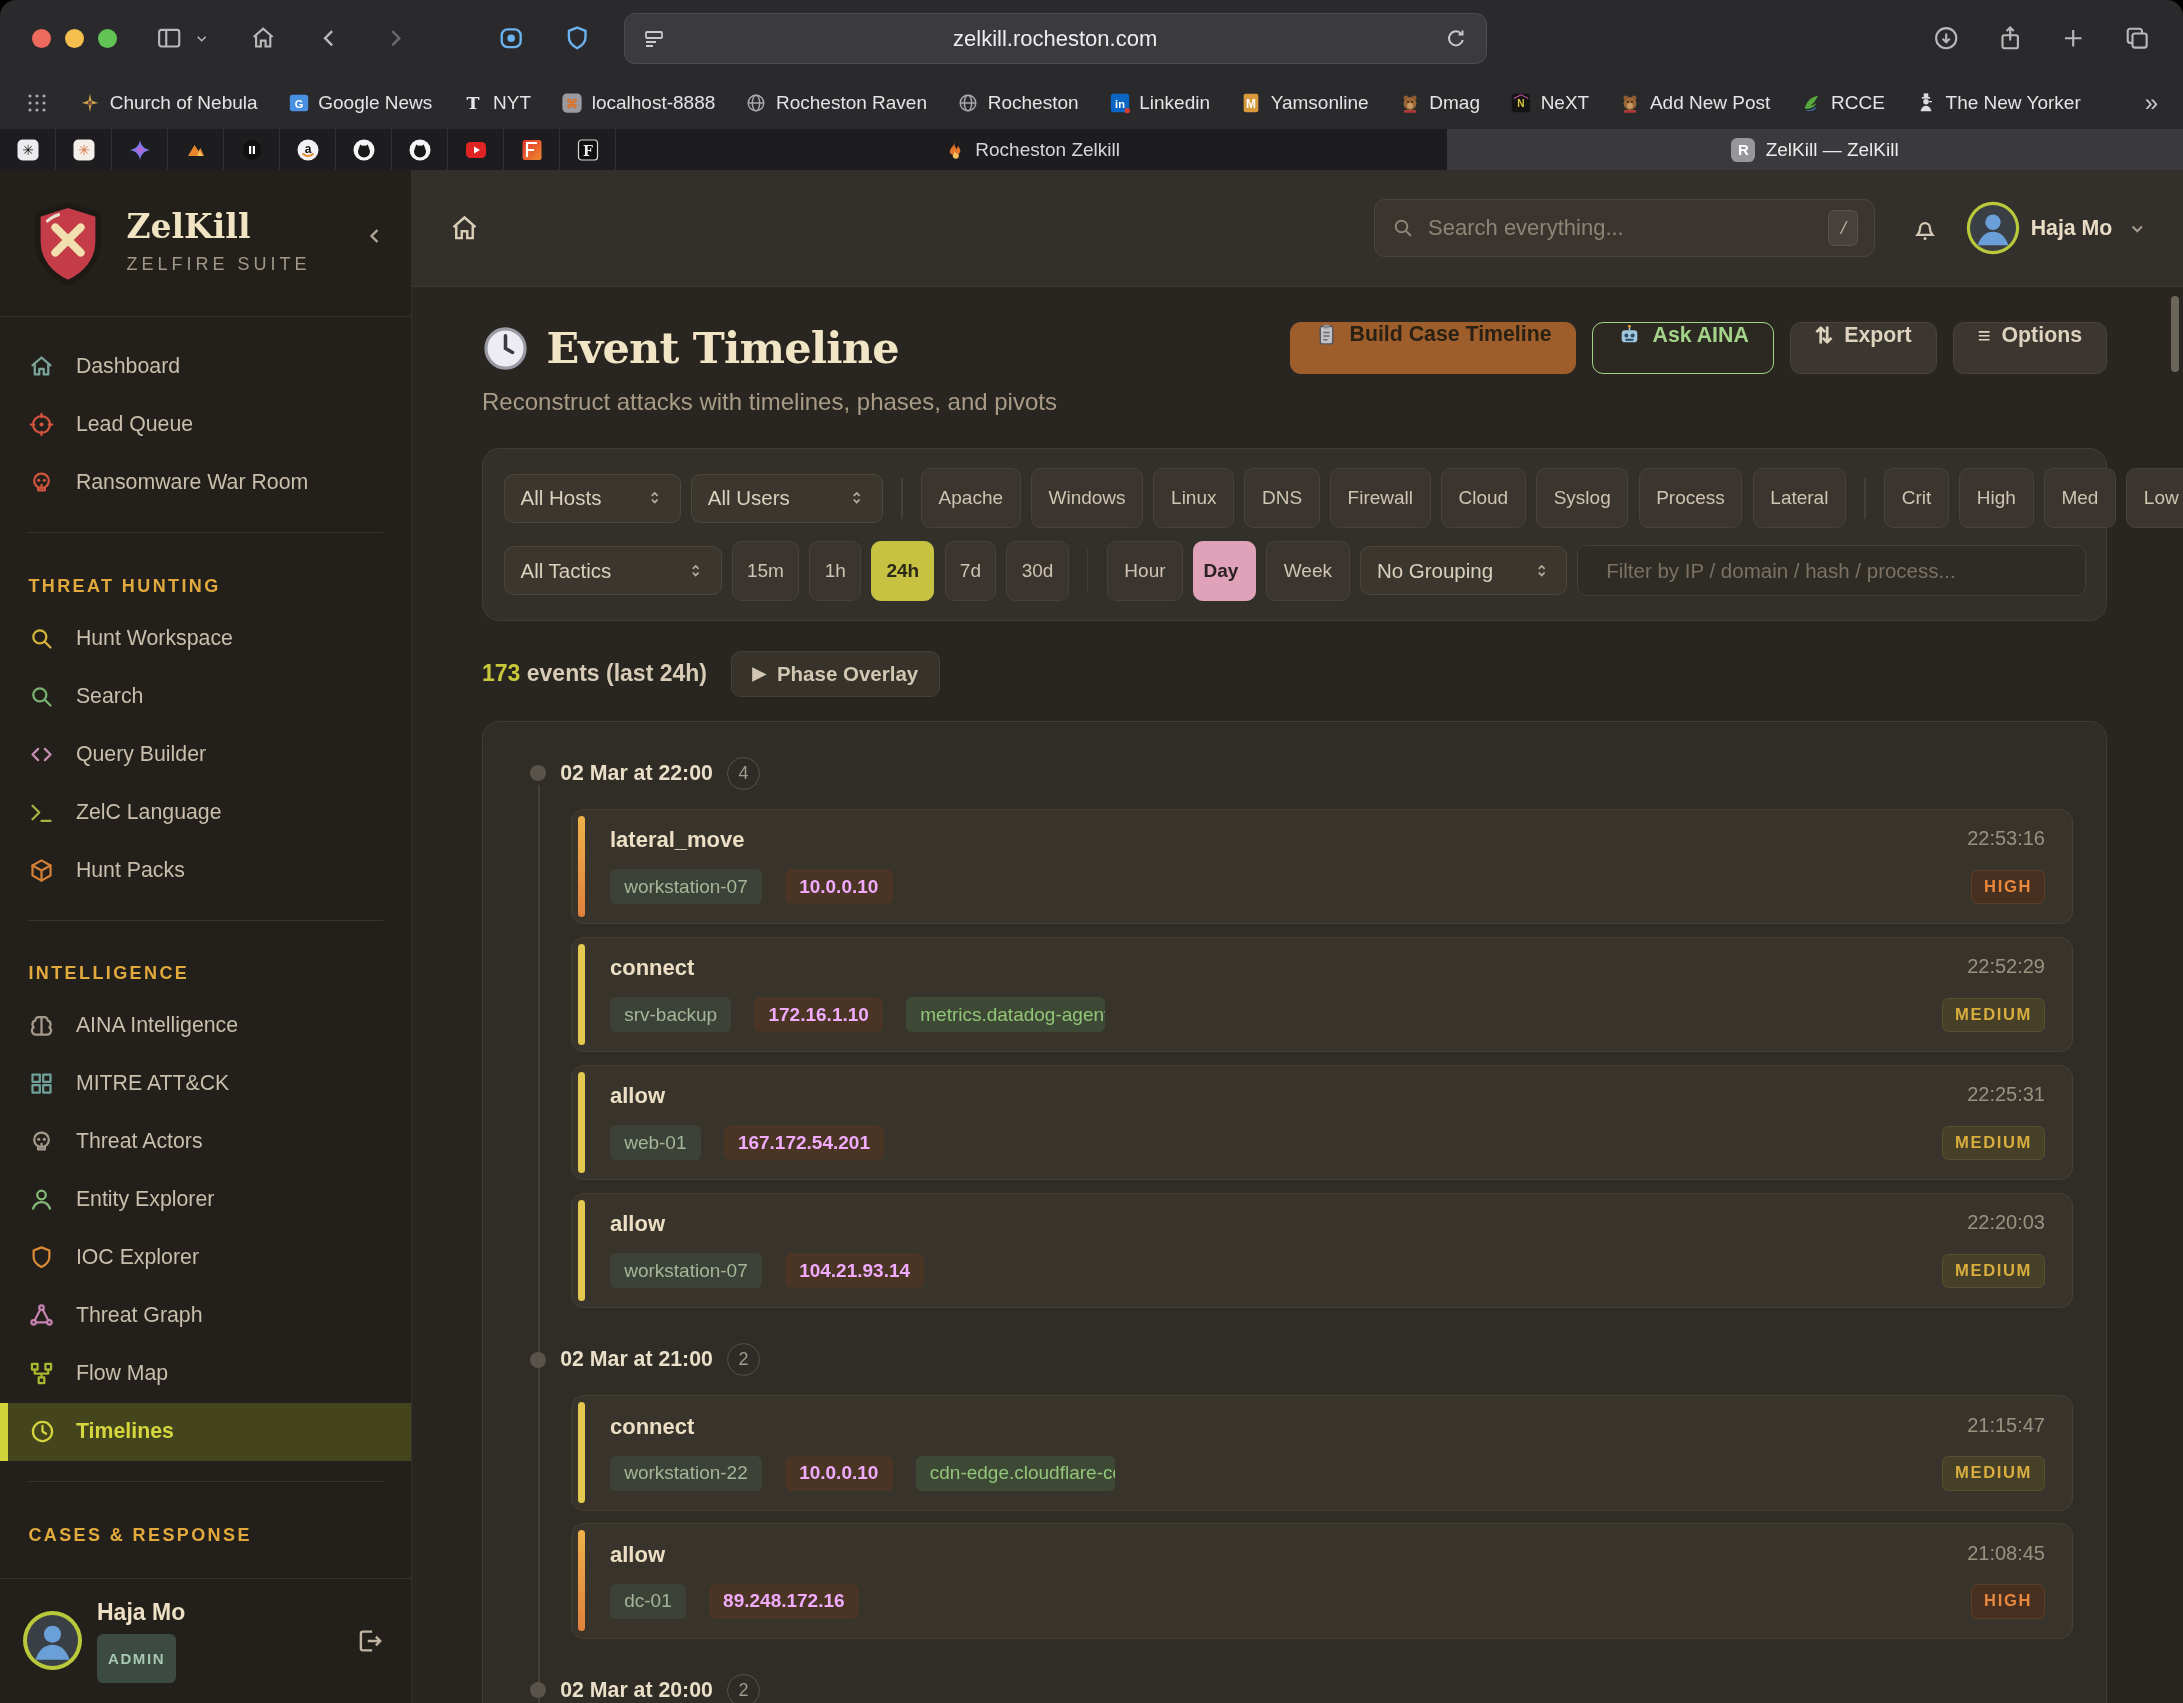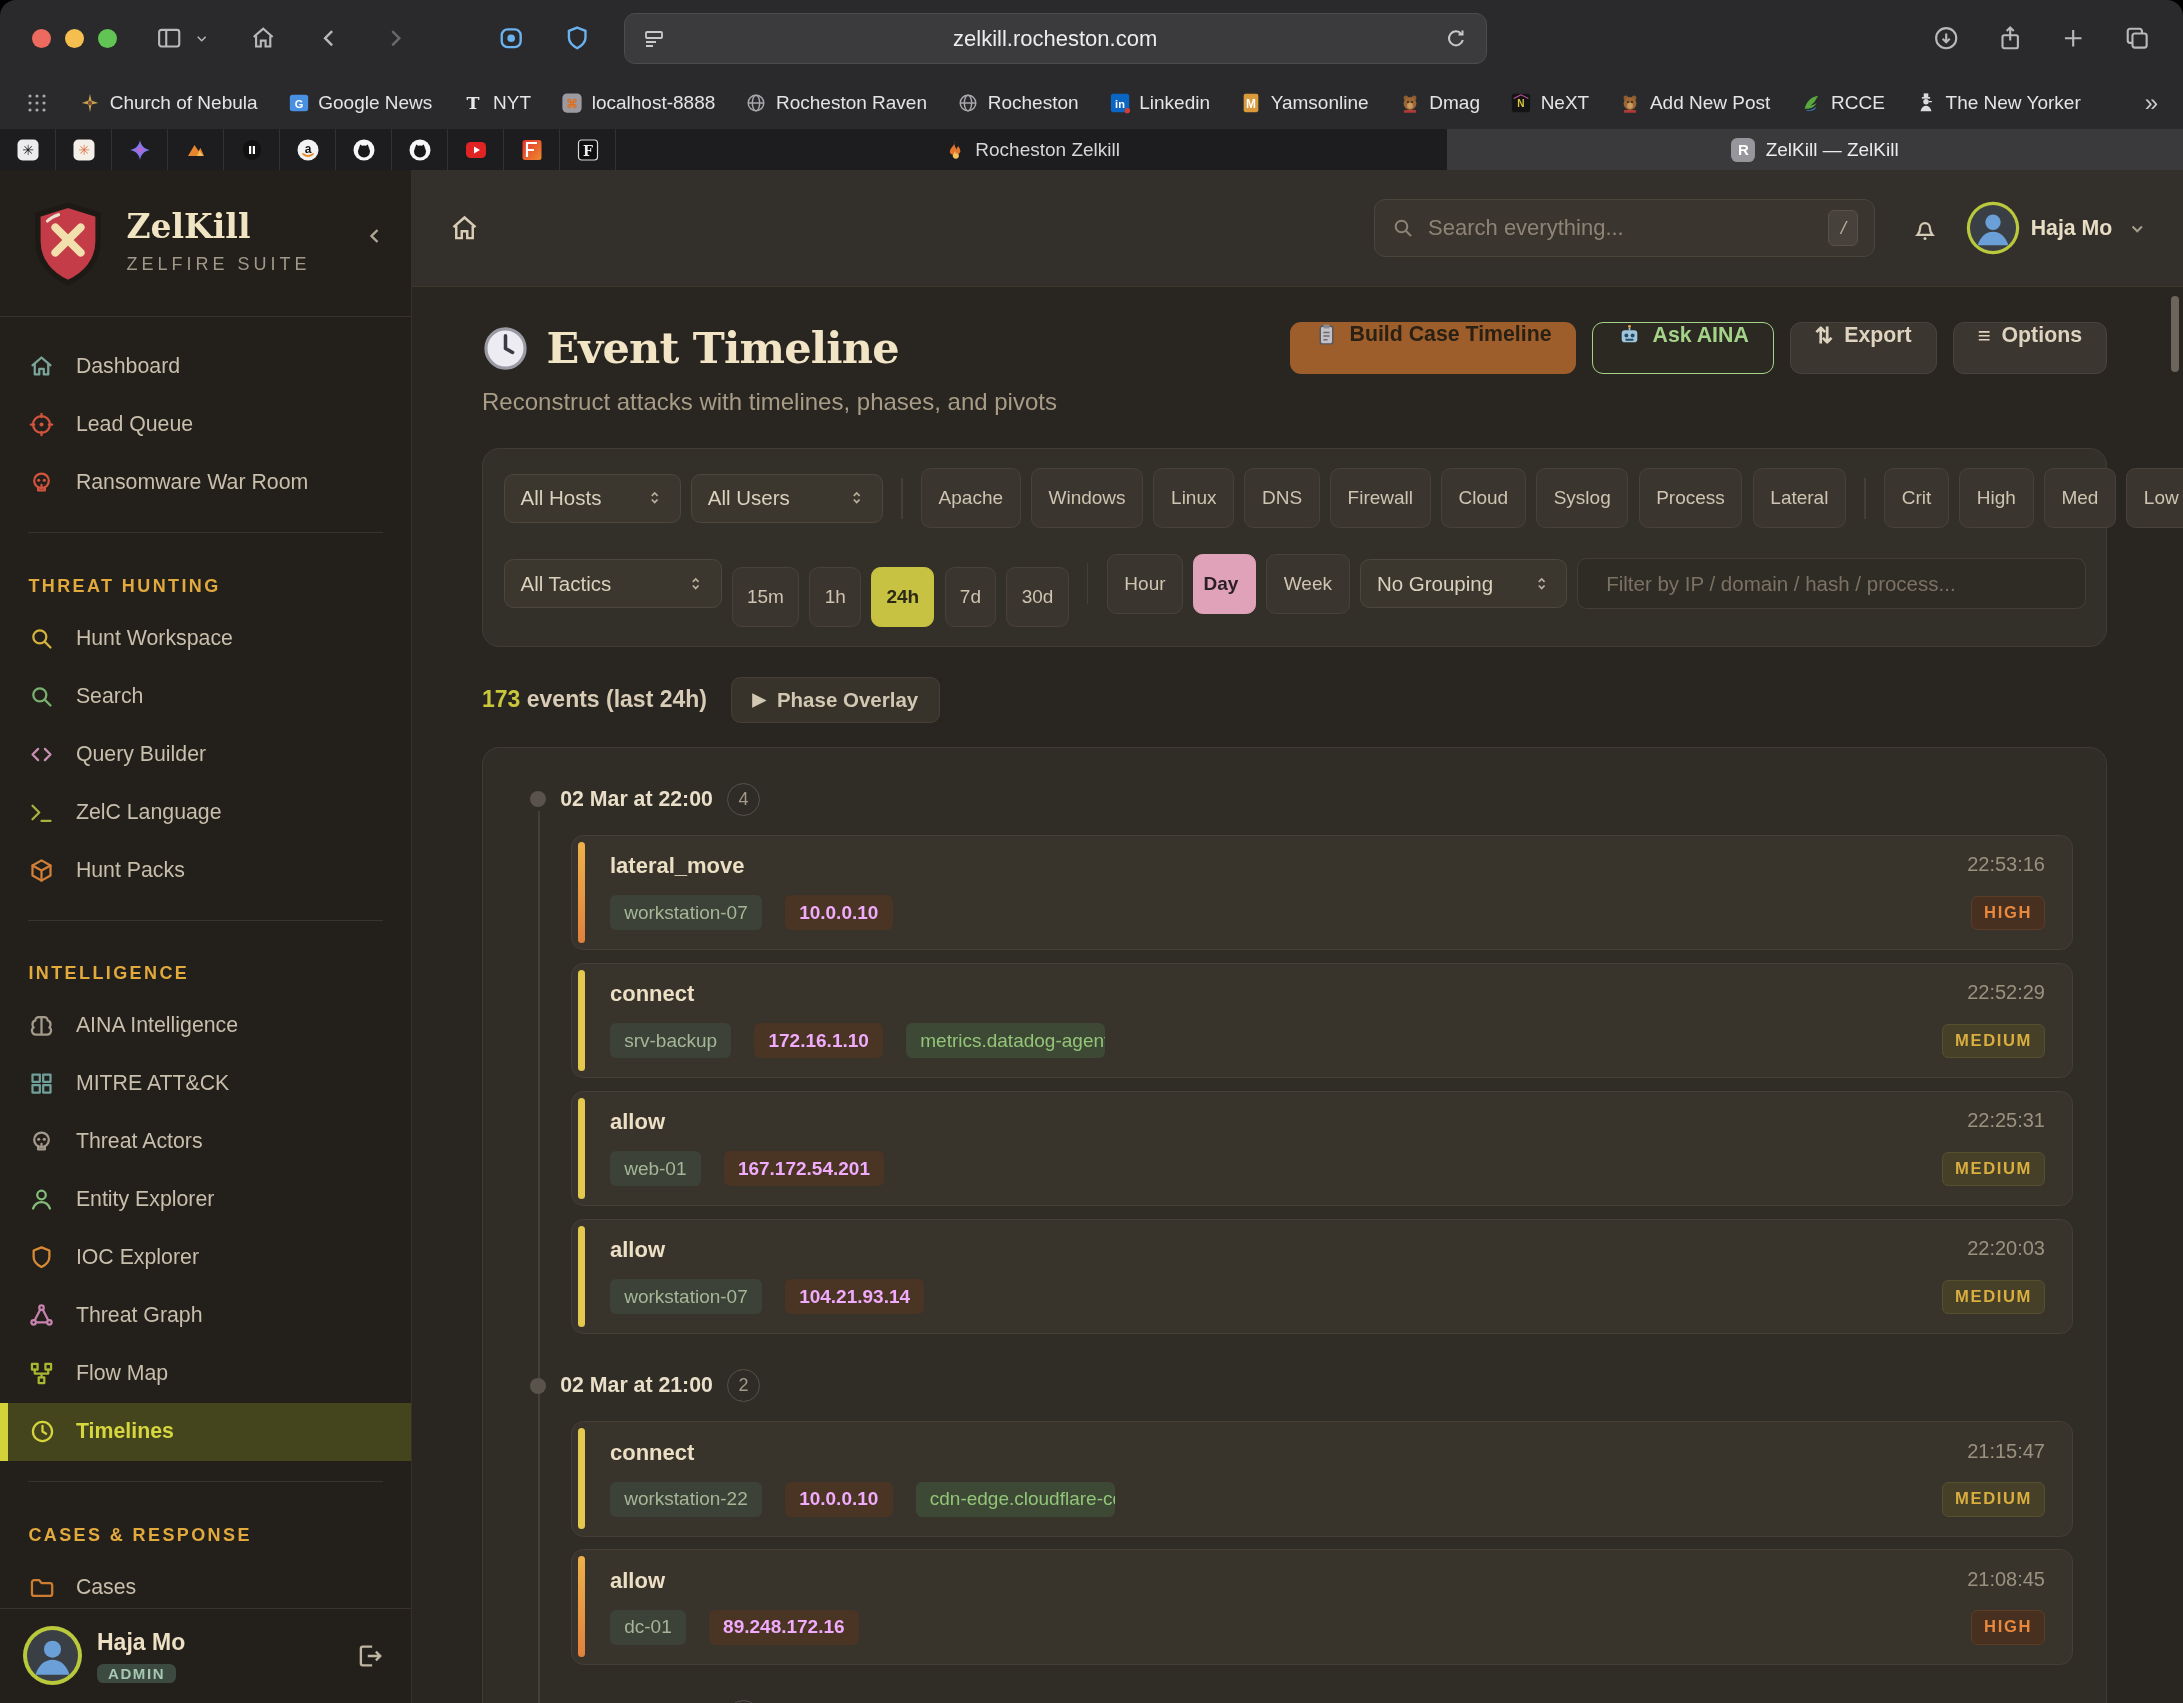--- a/index.html
+++ b/index.html
@@ -45,21 +45,21 @@
   .nav { flex:1; padding-top:20.5px; overflow:hidden; }
   .nav-item { height:58px; display:flex; align-items:center; gap:20.5px; padding:0 28.4px; font-size:21.3px; color:#c8beac; white-space:nowrap; }
   .nav-item .icn{width:27px;height:27px;flex:0 0 auto}
   .nav-item.active { background:#45451d; border-left:8px solid #d2d23a; padding-left:20.5px; color:#d6d63e; font-weight:bold; }
   .nav-div { border-top:1.6px solid #39342b; margin:20.5px 28.4px; }
   .nav-label { padding:22px 28.4px 12.6px; font-size:18px; font-weight:bold; letter-spacing:2.4px; color:#e2a93c; }
   .sb-footer { border-top:1.6px solid #39342b; padding:20.5px 27px; display:flex; align-items:center; gap:19px; }
   .avatar { width:51px; height:51px; border-radius:50%; background:#3a3f45; box-shadow:0 0 0 4px #b9c93b; overflow:hidden; flex:0 0 auto; }
   .avatar svg{width:100%;height:100%}
   .u-name { font-size:23px; font-weight:bold; color:#eee0c4; }
-  .u-role { margin-top:7.1px; display:inline-block; background:#3c4a42; color:#a6c7b2; font-size:15px; font-weight:bold; letter-spacing:1.6px; padding:1px 11px; border-radius:6.3px; }
+  .u-role { margin-top:7.1px; display:inline-block; background:#3c4a42; color:#a6c7b2; font-size:15px; font-weight:bold; letter-spacing:1.6px; padding:16px 11px; border-radius:6.3px; }
   .logout { margin-left:auto; width:30px; height:30px; color:#c0b5a2; }
 
   .main { flex:1; display:flex; flex-direction:column; min-width:0; position:relative; }
   .appheader { height:117px; flex:0 0 auto; background:#33302b; border-bottom:1.6px solid #3e382f; display:flex; align-items:center; padding:0 36px; }
   .ah-home { width:33px; height:33px; color:#d9cdb6; }
   .searchbox { margin-left:auto; width:501px; height:58px; background:#3a362f; border:1.6px solid #4b453c; border-radius:11px; display:flex; align-items:center; padding:0 16px; gap:12.6px; }
   .searchbox .icn{width:24px;height:24px;color:#8d8476;flex:0 0 auto}
   .searchbox input { flex:1; min-width:0; background:transparent; border:none; outline:none; font-size:22px; color:#d5cab6; font-family:inherit; }
   .searchbox input::placeholder { color:#8d8476; }
   .slash { width:30px; height:36px; background:#46413a; border:0.8px solid #57514a; border-radius:6.3px; color:#b5ab9c; font-size:19px; display:flex; align-items:center; justify-content:center; font-style:italic; }
@@ -85,21 +85,21 @@
   .btn .glyph { font-size:22px; }
   .subtitle { margin-top:14.2px; font-size:24px; color:#a89c87; }
 
   .filtercard { margin-top:32px; background:#33302a; border:1.6px solid #423c33; border-radius:17.4px; padding:19px 20.5px; }
   .frow { display:flex; align-items:center; gap:10.3px; }
   .frow + .frow { margin-top:12.6px; }
   .select { height:49px; background:#3b372f; border:1.6px solid #4d473d; border-radius:9.5px; display:flex; align-items:center; justify-content:space-between; padding:0 16px; font-size:20.5px; color:#dad0bc; flex:0 0 auto; }
   .select .icn{width:17.4px;height:17.4px;color:#b8ae9c}
   .vdiv { width:1.6px; height:41px; background:#453f36; margin:0 8px; flex:0 0 auto; }
   .chip { height:60px; border-radius:9.5px; background:#3a352e; border:1.6px solid #48423a; padding:0 16.6px; font-size:19px; color:#cec4b1; display:flex; align-items:center; white-space:nowrap; }
-  .chip.sm { padding:0 14.2px;margin-top:26px; }
+  .chip.sm { padding:0 14.2px; }
   .chip.on-yellow { background:#c8c243; border-color:#c8c243; color:#2b2a16; font-weight:bold; }
   .chip.on-pink { background:#dfa2b8; border-color:#dfa2b8; color:#2b2024; font-weight:bold;padding-left:9px; }
   .sevgroup { margin-left:auto; display:flex; align-items:center; gap:10.3px; }
   .filterinput { flex:1; min-width:0; height:51px; background:#2f2b25; border:1.6px solid #443e35; border-radius:9.5px; padding:0 28px; font-size:20.5px; color:#d5cab6; outline:none; font-family:inherit; }
   .filterinput::placeholder { color:#7b7264; }
 
   .countrow { margin-top:30px; display:flex; align-items:center; gap:24px; }
   .summary { font-size:23px; font-weight:bold; color:#d8ccb6; }
   .summary .num { color:#c9c83b; }
   .phasebtn { height:46px; background:#37332b; border:1.6px solid #474037; border-radius:9.5px; padding:0 20.5px; display:flex; align-items:center; gap:11px; font-size:20.5px; color:#d2c7b2; font-weight:bold; }

